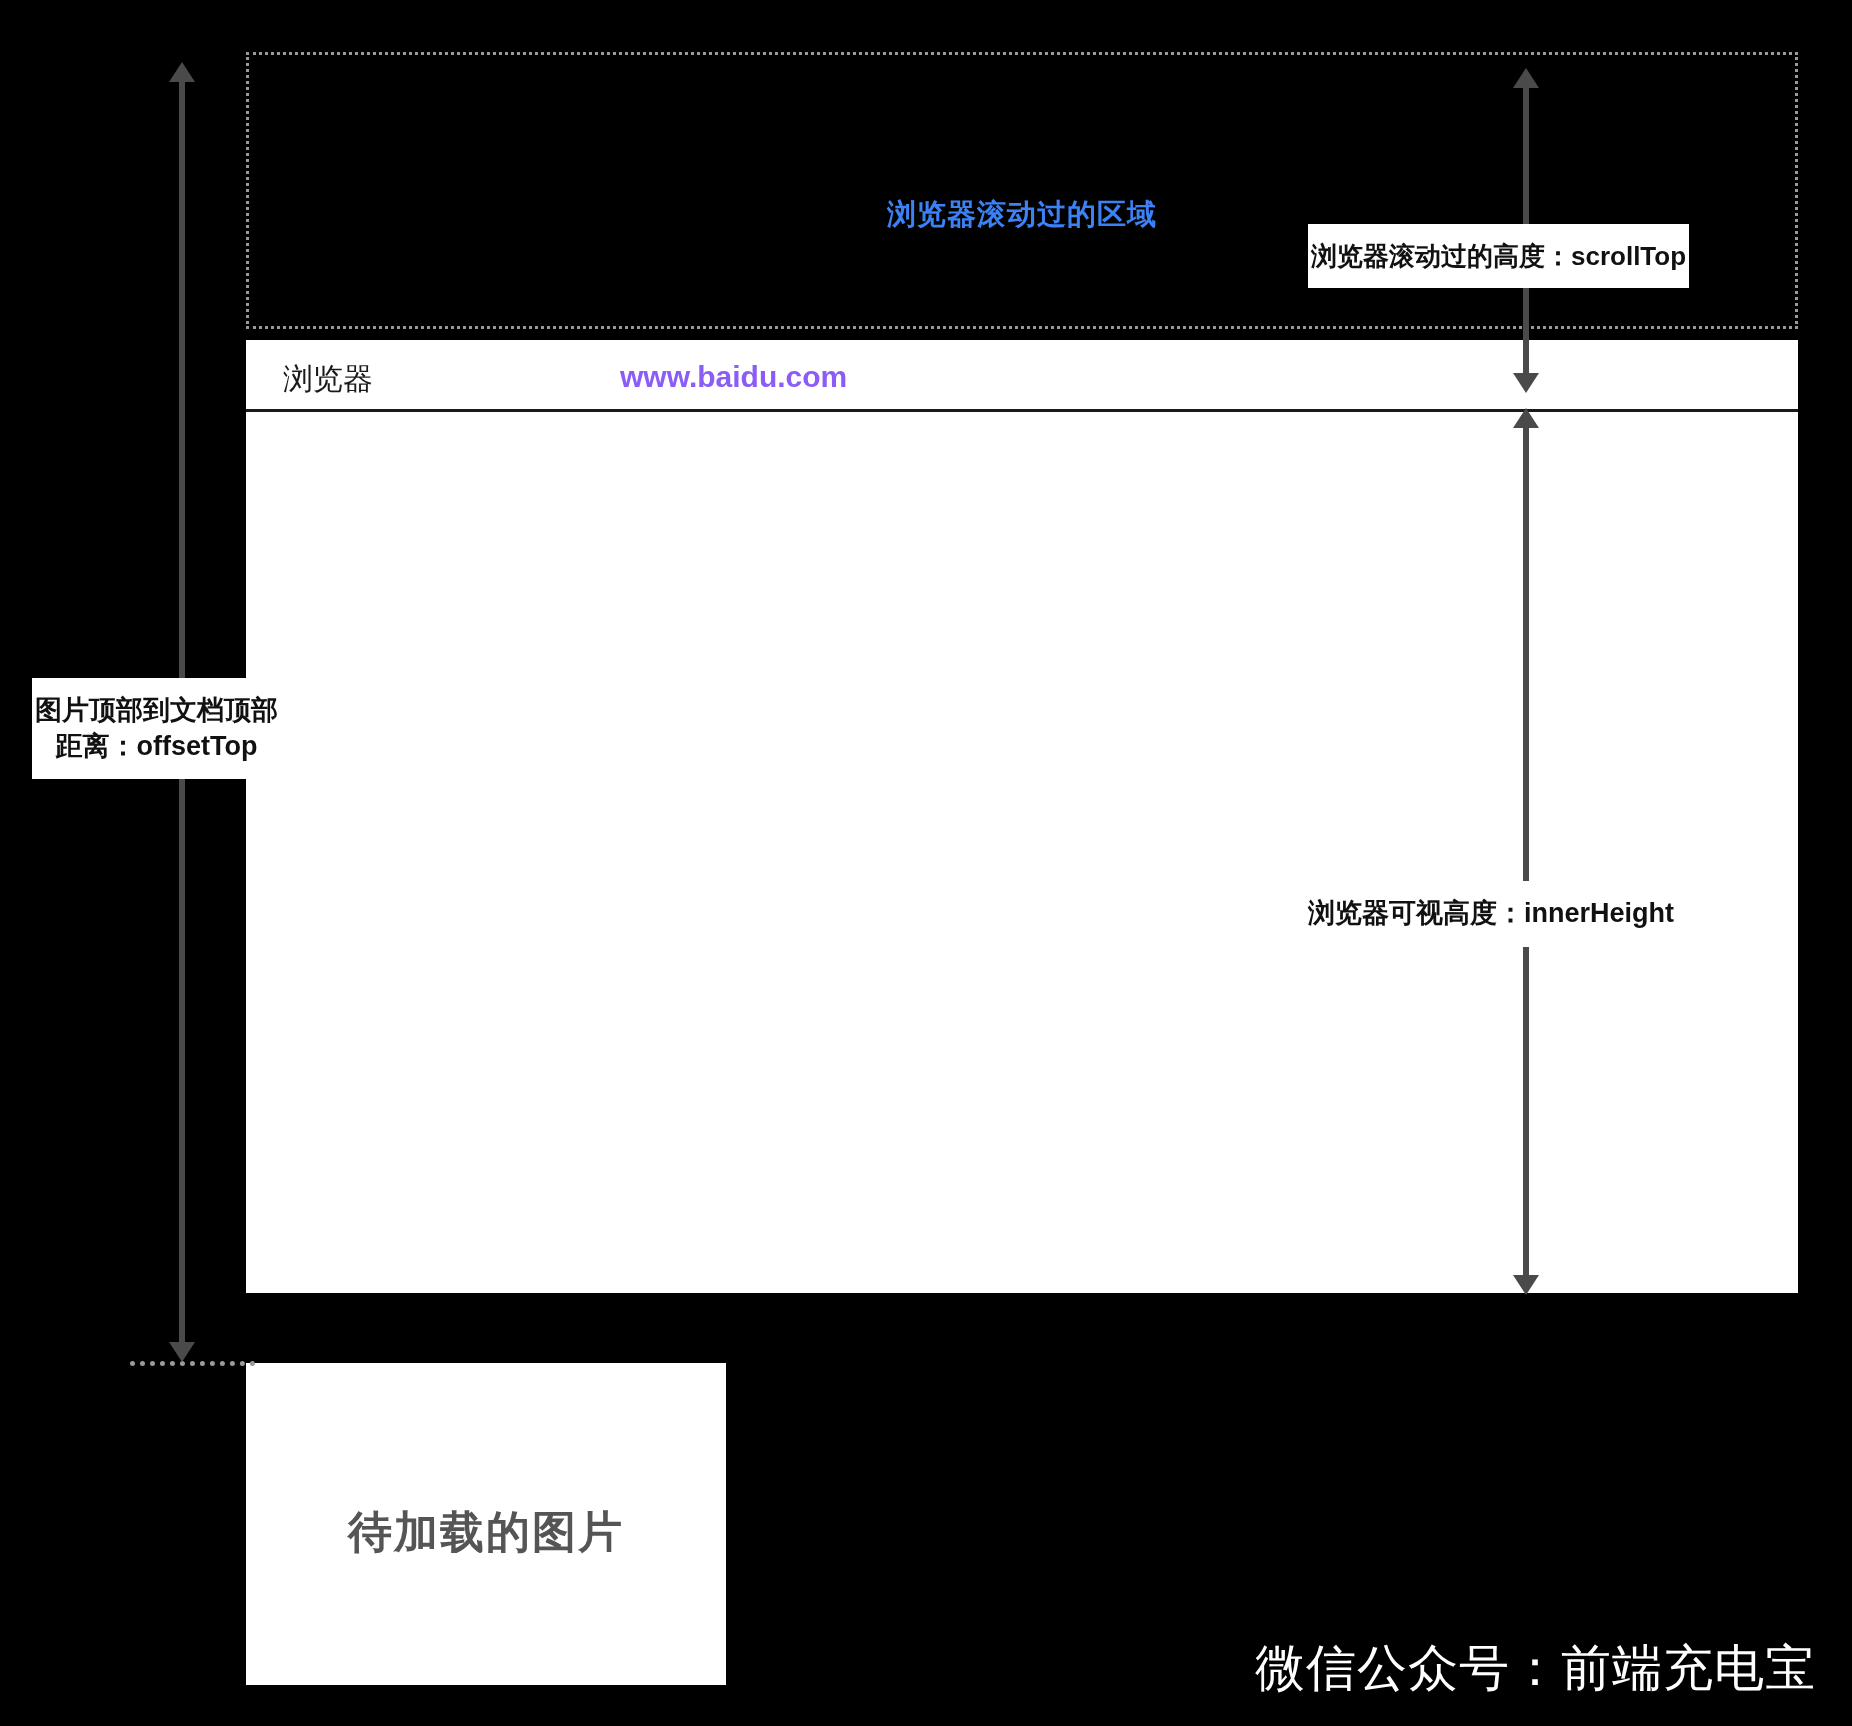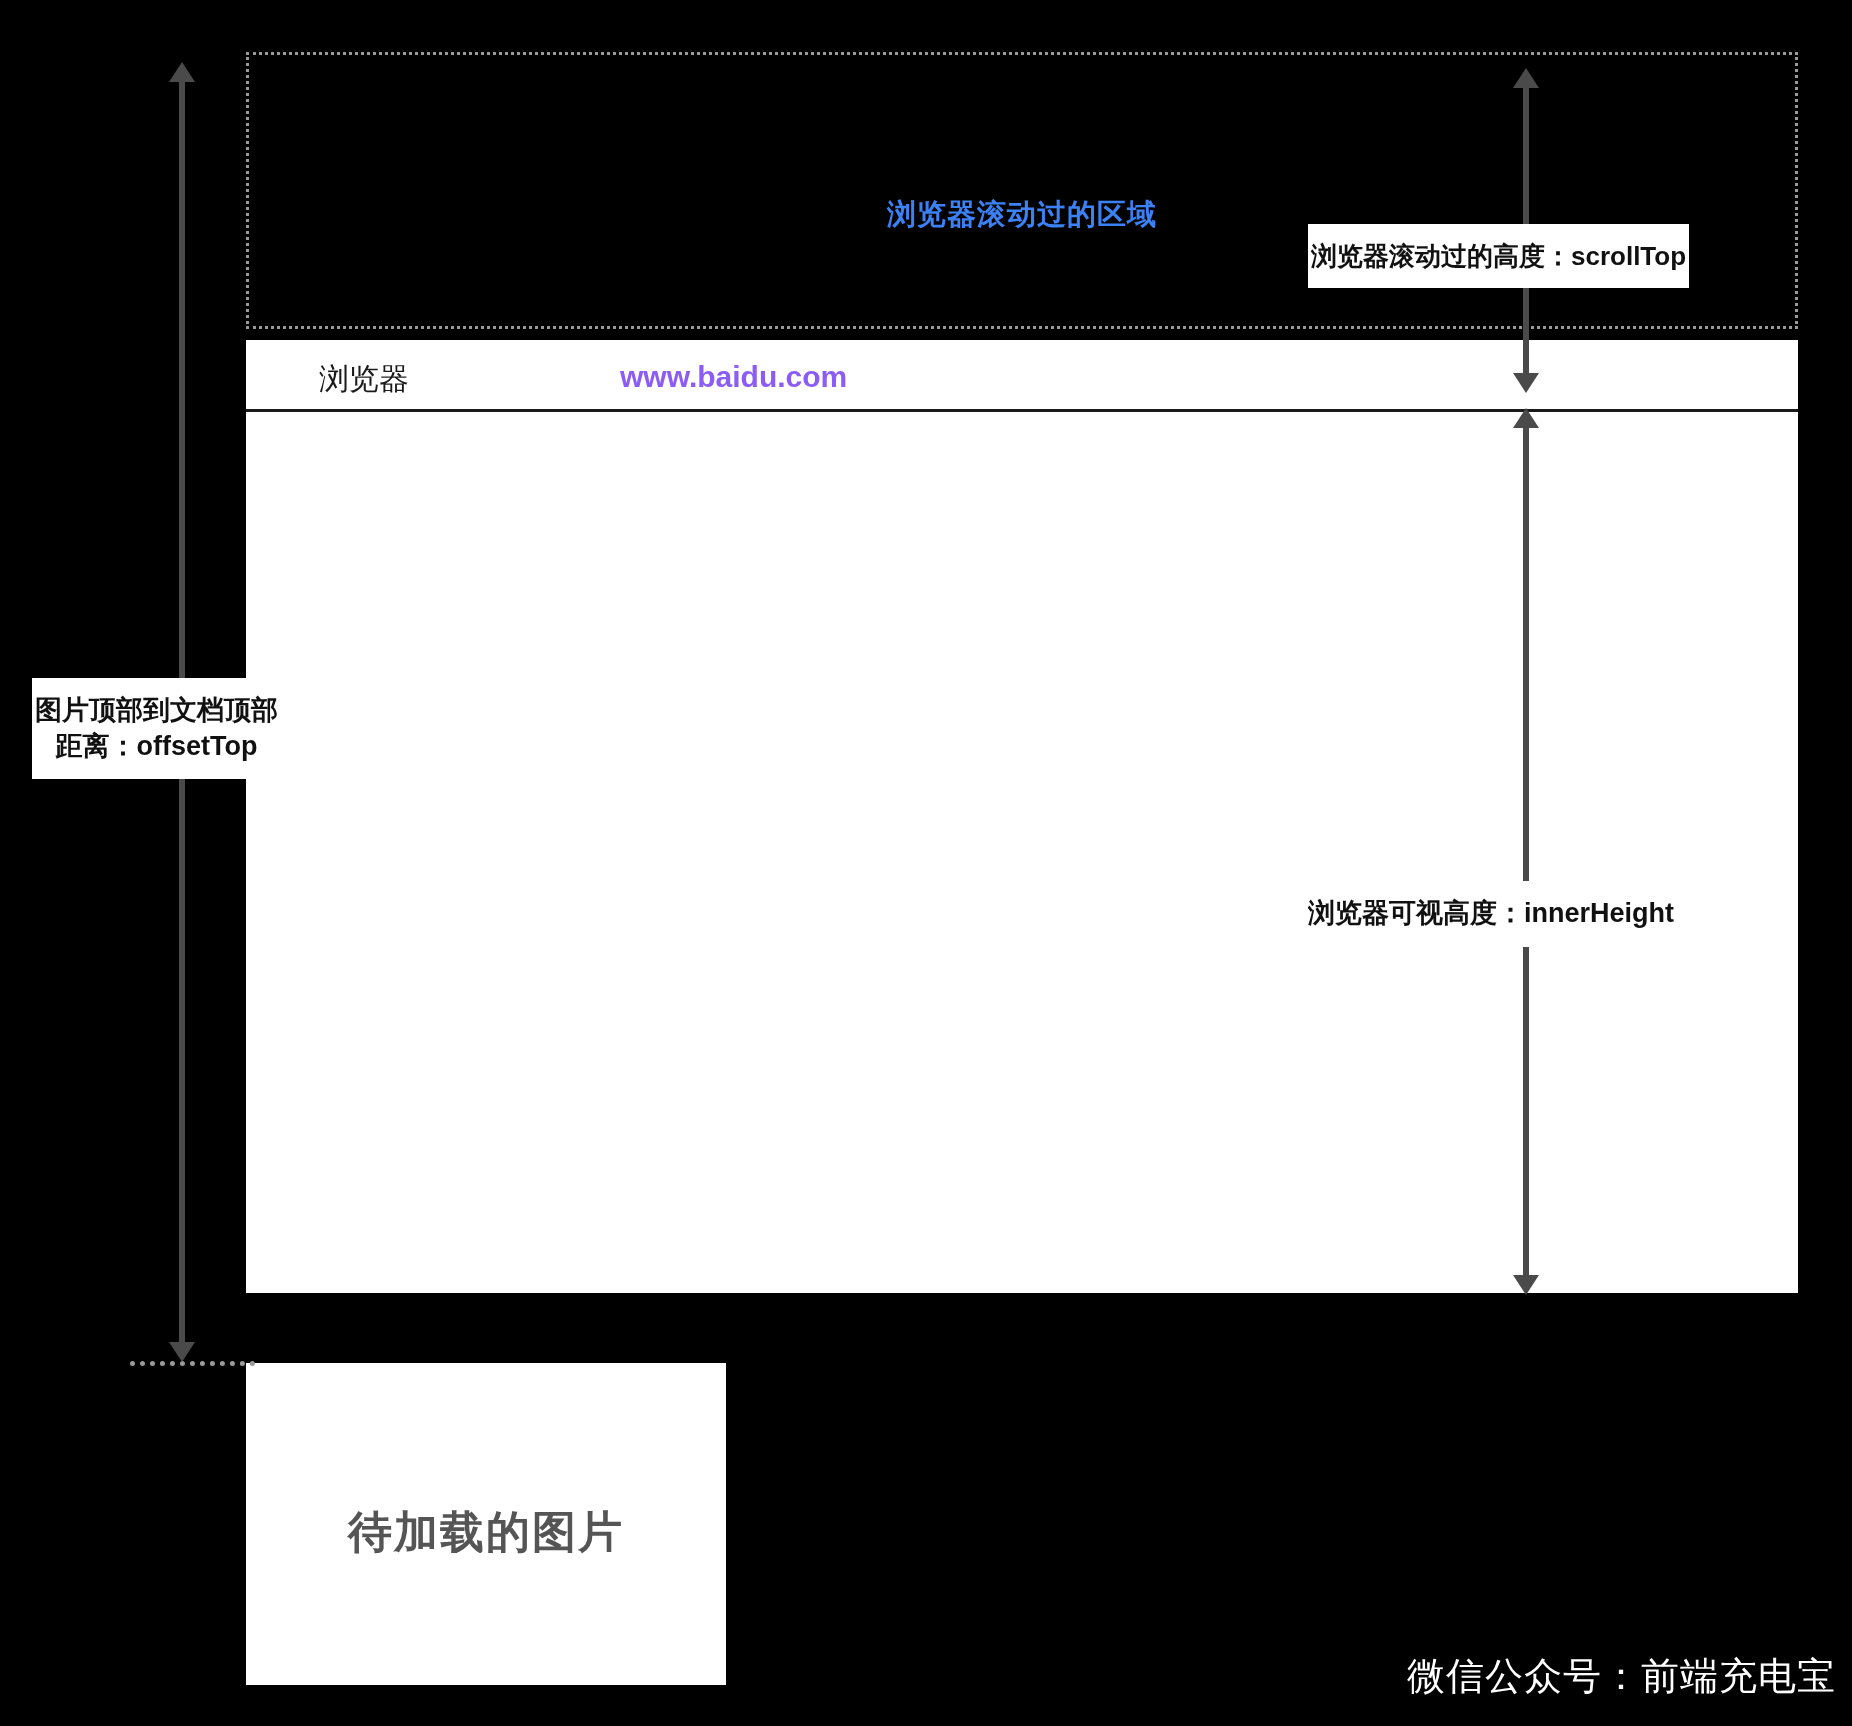--- a/index.html
+++ b/index.html
@@ -60,21 +60,20 @@
     height: 72px;
     border-bottom: 3px solid #1a1a1a;
     box-sizing: border-box;
   }
   .browser-title {
     position: absolute;
     left: 37px;
     top: 19px;
     color: #1a1a1a;
     font-size: 30px;
-    margin-left: 36px;
   }
   .browser-url {
     position: absolute;
     left: 374px;
     top: 20px;
     color: #8b5cf6;
     font-size: 30px;
     font-weight: bold;
   }
 
@@ -167,24 +166,24 @@
   }
   .label-innerheight {
     left: 1305px;
     top: 850px;
     font-size: 27px;
     margin-top: 31px;
   }
 
   .footer-note {
     position: absolute;
-    right: 16px;
+    right: 36px;
     bottom: 24px;
     color: #ffffff;
-    font-size: 38px;
+    font-size: 50px;
     letter-spacing: 1px;
   }
 </style>
 </head>
 <body>
 
 <div class="stage">
 
   <div class="scrolled-region">
     <div class="scrolled-region-label">浏览器滚动过的区域</div>

